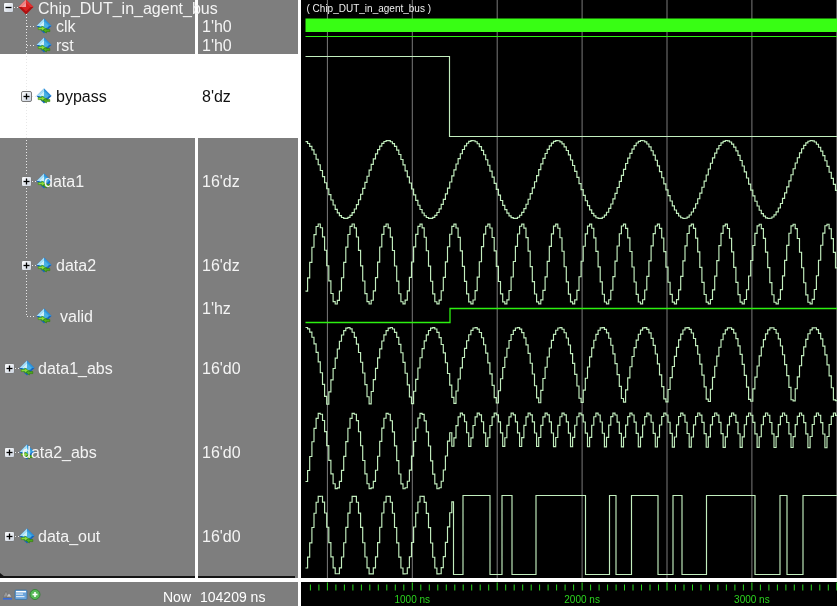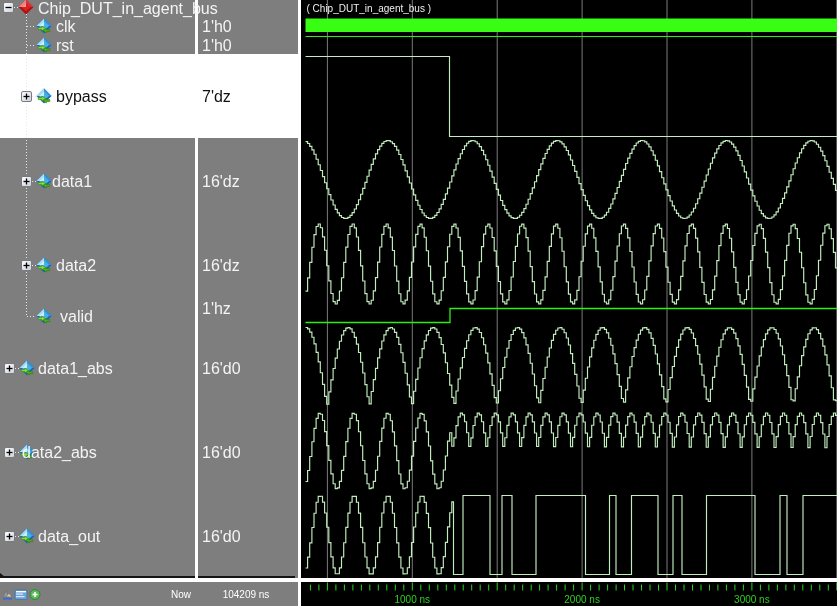--- a/index.html
+++ b/index.html
@@ -9,21 +9,21 @@
 .sep1{left:195px;top:0;width:3px;height:606px;background:#fff}
 .sep2{left:298px;top:0;width:3px;height:606px;background:#fff}
 .sel{left:0;top:54px;width:195px;height:84px;background:#fff}
 .selv{left:198px;top:54px;width:100px;height:84px;background:#fff}
 .rowtxt{position:absolute;font-size:16px;color:#f4f4f4;white-space:nowrap;line-height:15px}
 .dark{color:#111}
 .blackline{left:2px;top:576px;width:193px;height:2px;background:#141414}
 .blackline2{left:198px;top:576px;width:97px;height:2px;background:#141414}
 .whiteband{left:0;top:578px;width:837px;height:4px;background:#fff}
 .status{left:0;top:582px;width:298px;height:24px;background:#7e7e7e}
-.sbtxt{position:absolute;font-size:10px;color:#fff}
+.sbtxt{position:absolute;font-size:14px;color:#fff}
 </style></head><body>
 <div id="app">
 <div class="abs names"></div>
 <div class="abs vals"></div>
 <div class="abs sep1"></div>
 <div class="abs sep2"></div>
 <div class="abs sel"></div>
 <div class="abs selv"></div>
 <svg class="abs" style="left:301px;top:0" width="536" height="578" viewBox="301 0 536 578">
 <rect x="301" y="0" width="536" height="578" fill="#000"></rect>
@@ -192,21 +192,21 @@
     <div class="abs" style="left:32px;top:181px;width:4px;height:1px;background-image:repeating-linear-gradient(90deg,#e8e8e8 0 1px,transparent 1px 3px)"></div>
     <svg class="abs" style="left:36px;top:173px" width="16" height="16" viewBox="0 0 16 16">
       <polygon points="8,0.5 15.5,8 8,15.5 0.5,8" fill="#1565c0"></polygon>
 <polygon points="8,0.5 15.5,8 8,8" fill="#2f96dd"></polygon>
 <polygon points="8,0.5 0.5,8 8,8" fill="#a8e0f8"></polygon>
 <polygon points="8,3 13,8 8,13 3,8" fill="#49b0e4"></polygon>
 <polygon points="8,3 3,8 8,8" fill="#cdeffb"></polygon>
 <path d="M2.2,9.6 L5.8,9.6 L5.8,8.1 L9.4,10.6 L5.8,13.1 L5.8,11.6 L2.2,11.6 Z" fill="#8edc3c" stroke="#3c8a0c" stroke-width="0.6"></path>
 <path d="M13.8,11.6 L10.4,11.6 L10.4,10.2 L7,12.6 L10.4,15 L10.4,13.6 L13.8,13.6 Z" fill="#4fae1d" stroke="#2d7d00" stroke-width="0.6"></path>
     </svg>
-    <div class="rowtxt" style="left:52px;top:174px">data1</div>
+    <div class="rowtxt" style="left:44px;top:174px">data1</div>
     <svg class="abs" style="left:21px;top:260px" width="11" height="11" viewBox="0 0 11 11">
       <defs>
         <linearGradient id="xg" x1="0" y1="0" x2="1" y2="1">
           <stop offset="0" stop-color="#ffffff"></stop>
           <stop offset="1" stop-color="#c8d0dc"></stop>
         </linearGradient>
       </defs>
       <rect x="0.5" y="0.5" width="10" height="10" rx="1.5" fill="url(#xg)" stroke="#7a7a7a"></rect>
       <line x1="2.5" y1="5.5" x2="8.5" y2="5.5" stroke="#000" stroke-width="1.3"></line>
       <line x1="5.5" y1="2.5" x2="5.5" y2="8.5" stroke="#000" stroke-width="1.3"></line>
@@ -294,35 +294,35 @@
 <polygon points="8,0.5 15.5,8 8,8" fill="#2f96dd"></polygon>
 <polygon points="8,0.5 0.5,8 8,8" fill="#a8e0f8"></polygon>
 <polygon points="8,3 13,8 8,13 3,8" fill="#49b0e4"></polygon>
 <polygon points="8,3 3,8 8,8" fill="#cdeffb"></polygon>
 <path d="M2.2,9.6 L5.8,9.6 L5.8,8.1 L9.4,10.6 L5.8,13.1 L5.8,11.6 L2.2,11.6 Z" fill="#8edc3c" stroke="#3c8a0c" stroke-width="0.6"></path>
 <path d="M13.8,11.6 L10.4,11.6 L10.4,10.2 L7,12.6 L10.4,15 L10.4,13.6 L13.8,13.6 Z" fill="#4fae1d" stroke="#2d7d00" stroke-width="0.6"></path>
     </svg>
     <div class="rowtxt" style="left:38px;top:529px">data_out</div>
 <div class="rowtxt" style="left:202px;top:19px">1'h0</div>
     <div class="rowtxt" style="left:202px;top:38px">1'h0</div>
-    <div class="rowtxt dark" style="left:202px;top:89px">7'dz</div>
+    <div class="rowtxt dark" style="left:202px;top:89px">8'dz</div>
     <div class="rowtxt" style="left:202px;top:174px">16'dz</div>
     <div class="rowtxt" style="left:202px;top:258px">16'dz</div>
     <div class="rowtxt" style="left:202px;top:301px">1'hz</div>
     <div class="rowtxt" style="left:202px;top:361px">16'd0</div>
     <div class="rowtxt" style="left:202px;top:445px">16'd0</div>
     <div class="rowtxt" style="left:202px;top:529px">16'd0</div>
 <div class="abs blackline"></div>
 <div class="abs blackline2"></div>
 <div class="abs" style="left:0;top:573px;width:0;height:0;border-top:4px solid transparent;border-bottom:4px solid transparent;border-left:5px solid #141414"></div>
 <div class="abs whiteband"></div>
 <div class="abs status"></div>
 <div class="abs" style="left:198px;top:582px;width:100px;height:24px;background:#7e7e7e"></div>
 <div class="sbtxt" style="left:155px;top:589px;width:36px;text-align:right">Now</div>
-<div class="sbtxt" style="left:200px;top:589px;width:92px;text-align:center">104209 ns</div>
+<div class="sbtxt" style="left:200px;top:589px;width:92px;text-align:left">104209 ns</div>
 <svg class="abs" style="left:2px;top:588px" width="40" height="13" viewBox="0 0 40 13">
 <polygon points="1,9 4,3 7,9" fill="#9a9a9a" stroke="#6a6a6a" stroke-width="0.6"></polygon>
 <polygon points="4,9 7,5 10,9" fill="#c8c8c8" stroke="#6a6a6a" stroke-width="0.6"></polygon>
 <rect x="1" y="10" width="9" height="1.6" fill="#3a6bd6"></rect>
 <rect x="13" y="2" width="12" height="9.5" rx="1" fill="#6aa3dc" stroke="#39719f" stroke-width="0.7"></rect>
 <rect x="14" y="3" width="10" height="1.4" fill="#fff"></rect>
 <rect x="14" y="5.5" width="7" height="1.2" fill="#dce9f5"></rect>
 <rect x="14" y="8" width="8.5" height="1.2" fill="#dce9f5"></rect>
 <circle cx="33" cy="6.5" r="5" fill="#57b957" stroke="#2c7d2c" stroke-width="0.8"></circle>
 <line x1="30.5" y1="6.5" x2="35.5" y2="6.5" stroke="#fff" stroke-width="1.6"></line>

